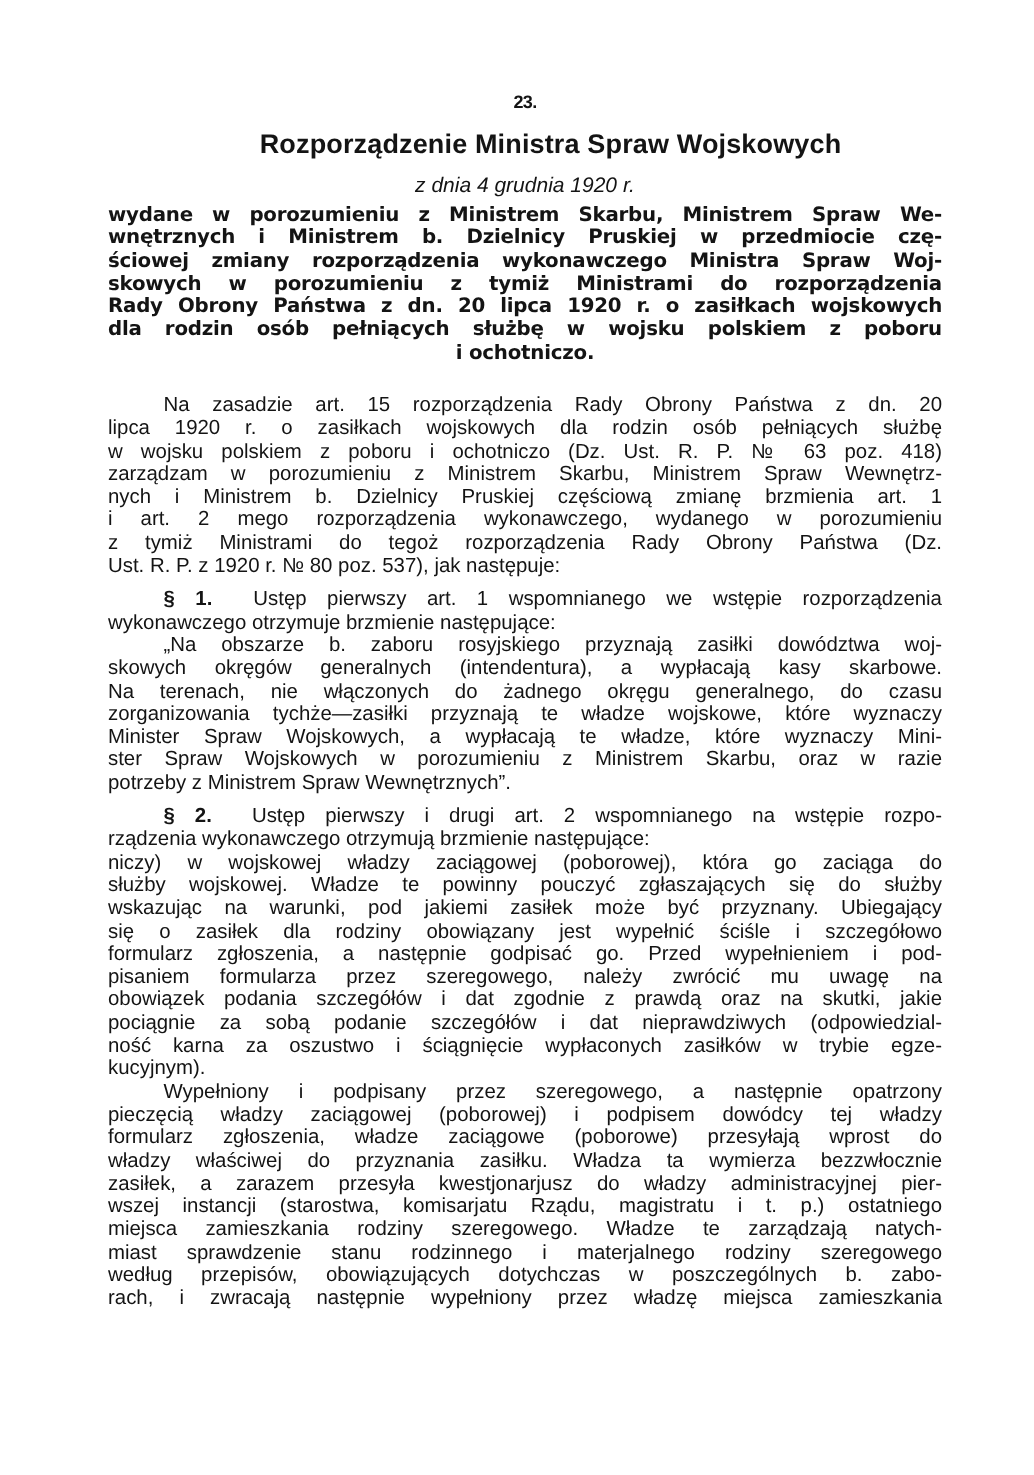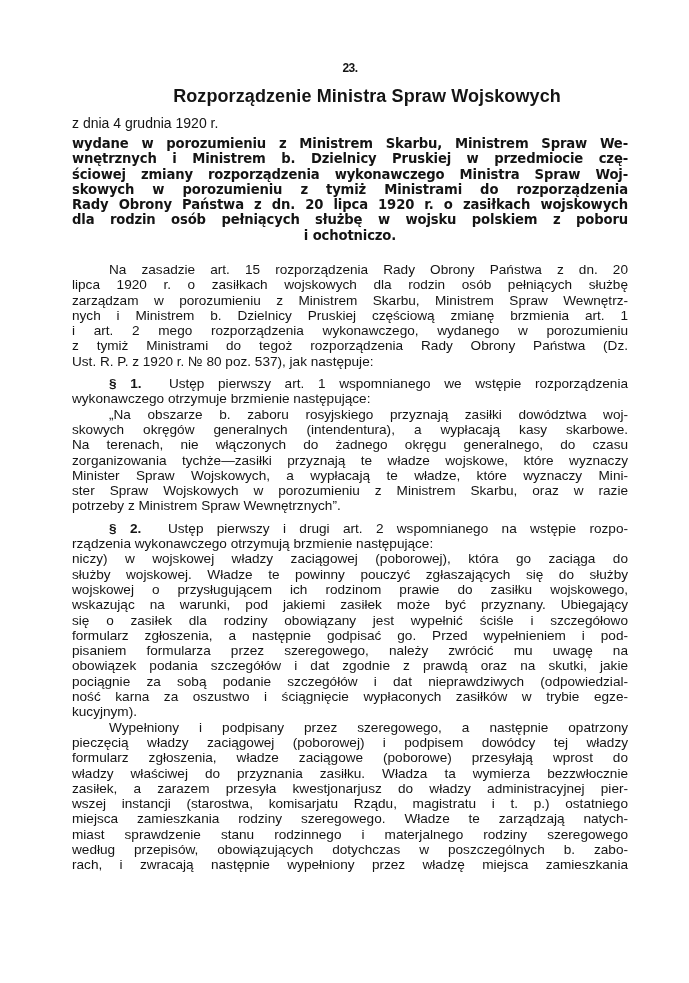--- a/index.html
+++ b/index.html
@@ -2,22 +2,22 @@
 <html><head>
 <meta charset="utf-8">
 <style>
   html, body { margin: 0; padding: 0; background: #ffffff; }
   body { width: 689px; height: 983px; position: relative; overflow: hidden; color: #141414; }
   .page { position: absolute; left: 72px; top: 0; width: 556px; }
   .num { position: absolute; left: 0; width: 556px; top: 61px; text-align: center;
          font-family: "Liberation Sans", sans-serif; font-weight: bold; font-size: 12px; letter-spacing: -0.5px; }
   .title { position: absolute; left: 17px; width: 556px; top: 86px; text-align: center;
            font-family: Liberation Sans, sans-serif; font-weight: bold; font-size: 18px; letter-spacing: 0.1px; }
-  .date { position: absolute; left: 0; width: 556px; top: 115px; 
-          font-family: "Liberation Sans", sans-serif; font-size: 14px; }
+  .date { position: absolute; left: 0; width: 556px; top: 115px; text-align: center;
+          font-family: "Liberation Sans", sans-serif; font-size: 14px; font-style: italic; }
   .preamble { position: absolute; left: 0; width: 556px; top: 136px;
               font-family: "DejaVu Sans", sans-serif; font-weight: bold; font-size: 13.2px;
               line-height: 15.2px; letter-spacing: -0.15px; }
   .preamble .ln { display: block; text-align: justify; text-align-last: justify; white-space: nowrap; }
   .preamble .ln.center { text-align: center; text-align-last: center; }
   .body { position: absolute; left: 0; width: 556px; top: 262px;
           font-family: "Liberation Sans", sans-serif; font-size: 13.6px; line-height: 15.3px; }
   .ln { display: block; text-align: justify; text-align-last: justify; white-space: nowrap; height: 15.3px; }
   .ln.last { text-align-last: left; }
   .ln.indent { padding-left: 37px; }
@@ -39,20 +39,21 @@
     <span class="ln">skowych w porozumieniu z tymiż Ministrami do rozporządzenia</span>
     <span class="ln">Rady Obrony Państwa z dn. 20 lipca 1920 r. o zasiłkach wojskowych</span>
     <span class="ln">dla rodzin osób pełniących służbę w wojsku polskiem z poboru</span>
     <span class="ln center">i ochotniczo.</span>
   </div>
 
   <div class="body">
     <div>
       <span class="ln indent">Na zasadzie art. 15 rozporządzenia Rady Obrony Państwa z dn. 20</span>
       <span class="ln">lipca 1920 r. o zasiłkach wojskowych dla rodzin osób pełniących służbę</span>
+      <span class="ln">w wojsku polskiem z poboru i ochotniczo (Dz. Ust. R. P. № 63 poz. 418)</span>
       <span class="ln">zarządzam w porozumieniu z Ministrem Skarbu, Ministrem Spraw Wewnętrz-</span>
       <span class="ln">nych i Ministrem b. Dzielnicy Pruskiej częściową zmianę brzmienia art. 1</span>
       <span class="ln">i art. 2 mego rozporządzenia wykonawczego, wydanego w porozumieniu</span>
       <span class="ln">z tymiż Ministrami do tegoż rozporządzenia Rady Obrony Państwa (Dz.</span>
       <span class="ln last">Ust. R. P. z 1920 r. № 80 poz. 537), jak następuje:</span>
     </div>
     <div class="gap"></div>
 
     <div>
       <span class="ln indent"><span class="sec">§ 1.</span>&nbsp;&nbsp;<span>Ustęp pierwszy art. 1 wspomnianego we wstępie rozporządzenia</span></span>
@@ -65,21 +66,20 @@
       <span class="ln">ster Spraw Wojskowych w porozumieniu z Ministrem Skarbu, oraz w razie</span>
       <span class="ln last">potrzeby z Ministrem Spraw Wewnętrznych”.</span>
     </div>
     <div class="gap"></div>
 
     <div>
       <span class="ln indent"><span class="sec">§ 2.</span>&nbsp;&nbsp;<span>Ustęp pierwszy i drugi art. 2 wspomnianego na wstępie rozpo-</span></span>
       <span class="ln last">rządzenia wykonawczego otrzymują brzmienie następujące:</span>
       <span class="ln">niczy) w wojskowej władzy zaciągowej (poborowej), która go zaciąga do</span>
       <span class="ln">służby wojskowej. Władze te powinny pouczyć zgłaszających się do służby</span>
-      <span class="ln">wojskowej o przysługującem ich rodzinom prawie do zasiłku wojskowego,</span>
       <span class="ln">wskazując na warunki, pod jakiemi zasiłek może być przyznany. Ubiegający</span>
       <span class="ln">się o zasiłek dla rodziny obowiązany jest wypełnić ściśle i szczegółowo</span>
       <span class="ln">formularz zgłoszenia, a następnie godpisać go. Przed wypełnieniem i pod-</span>
       <span class="ln">pisaniem formularza przez szeregowego, należy zwrócić mu uwagę na</span>
       <span class="ln">obowiązek podania szczegółów i dat zgodnie z prawdą oraz na skutki, jakie</span>
       <span class="ln">pociągnie za sobą podanie szczegółów i dat nieprawdziwych (odpowiedzial-</span>
       <span class="ln">ność karna za oszustwo i ściągnięcie wypłaconych zasiłków w trybie egze-</span>
       <span class="ln last">kucyjnym).</span>
 
       <span class="ln indent">Wypełniony i podpisany przez szeregowego, a następnie opatrzony</span>

